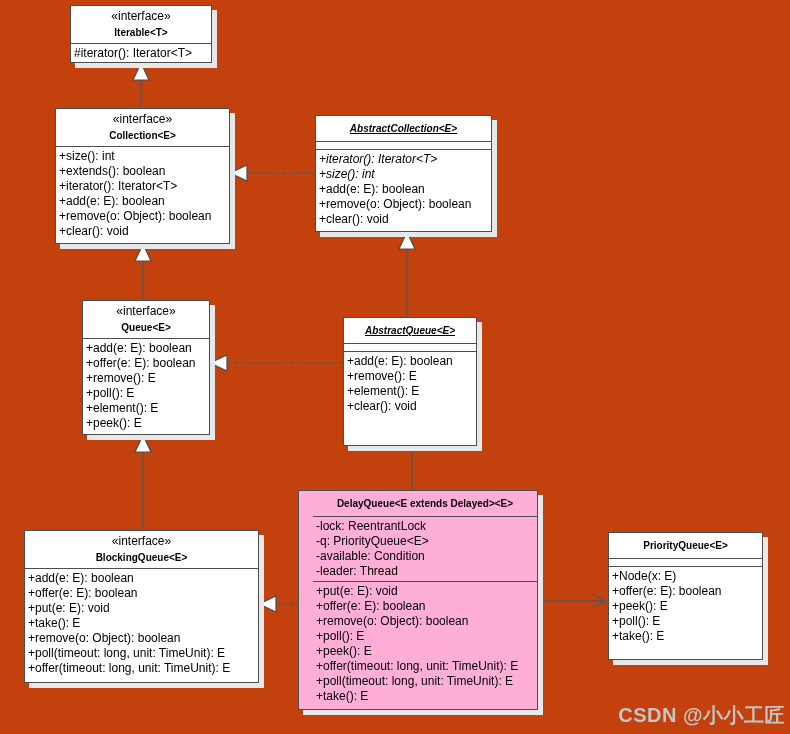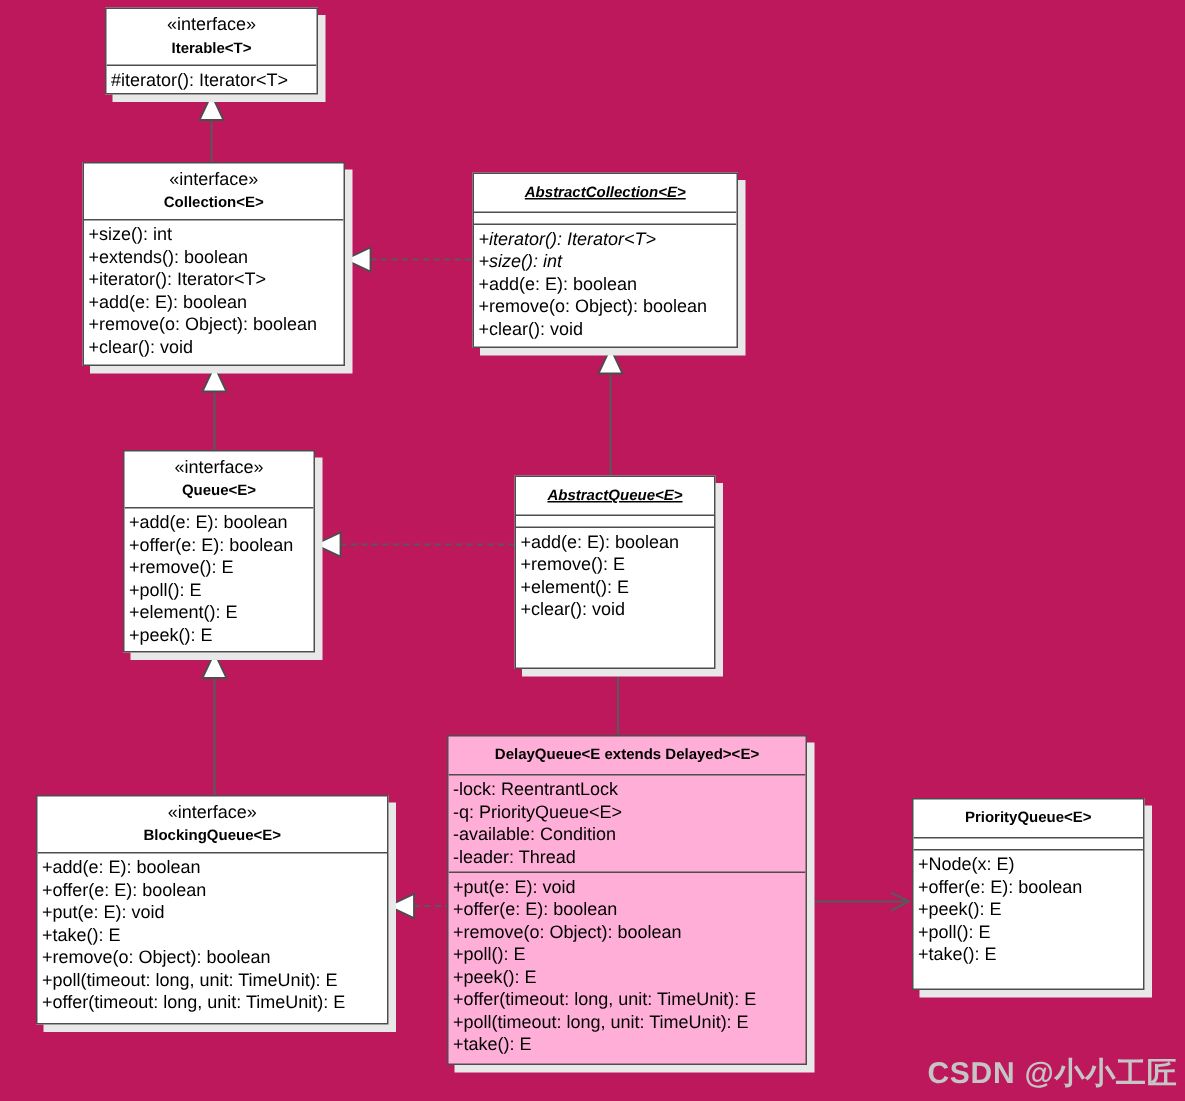--- a/index.html
+++ b/index.html
@@ -1,20 +1,20 @@
 <!DOCTYPE html>
 <html style="--highlight: #ffaed8;"><head>
 <meta charset="utf-8">
 <style>
   html, body { margin:0; padding:0; background:#ffffff; }
   #canvas {
     position: relative;
     width: 790px;
     height: 734px;
-    background: #be185d;
+    background: #c2410c;
     font-family: "Liberation Sans", sans-serif;
     overflow: hidden;
   }
   #connectors {
     position:absolute; left:0; top:0; width:790px; height:734px;
     z-index:1; pointer-events:none;
   }
   .uml-box {
     position:absolute;
     z-index:2;
@@ -188,21 +188,21 @@
       <div class="row">+add(e: E): boolean</div>
       <div class="row">+offer(e: E): boolean</div>
       <div class="row">+put(e: E): void</div>
       <div class="row">+take(): E</div>
       <div class="row">+remove(o: Object): boolean</div>
       <div class="row">+poll(timeout: long, unit: TimeUnit): E</div>
       <div class="row">+offer(timeout: long, unit: TimeUnit): E</div>
     </div>
   </div>
 
-  <div class="uml-box highlight" style="left:298px; top:490px; width:240px; height:220px;">
+  <div class="uml-box highlight" style="left:298px; top:490px; width:240px; height:220px;padding-left:14px;">
     <div class="title single">
       <div class="cname">DelayQueue&lt;E extends Delayed&gt;&lt;E&gt;</div>
     </div>
     <div class="members">
       <div class="row">-lock: ReentrantLock</div>
       <div class="row">-q: PriorityQueue&lt;E&gt;</div>
       <div class="row">-available: Condition</div>
       <div class="row">-leader: Thread</div>
     </div>
     <div class="members grow">

